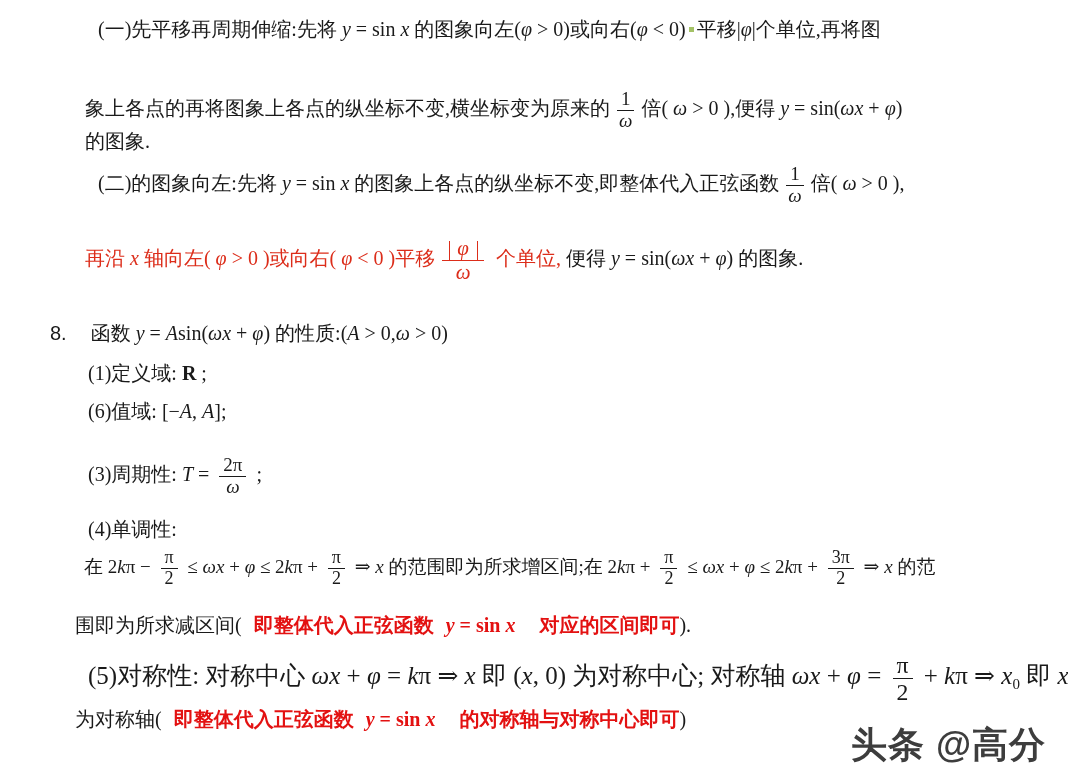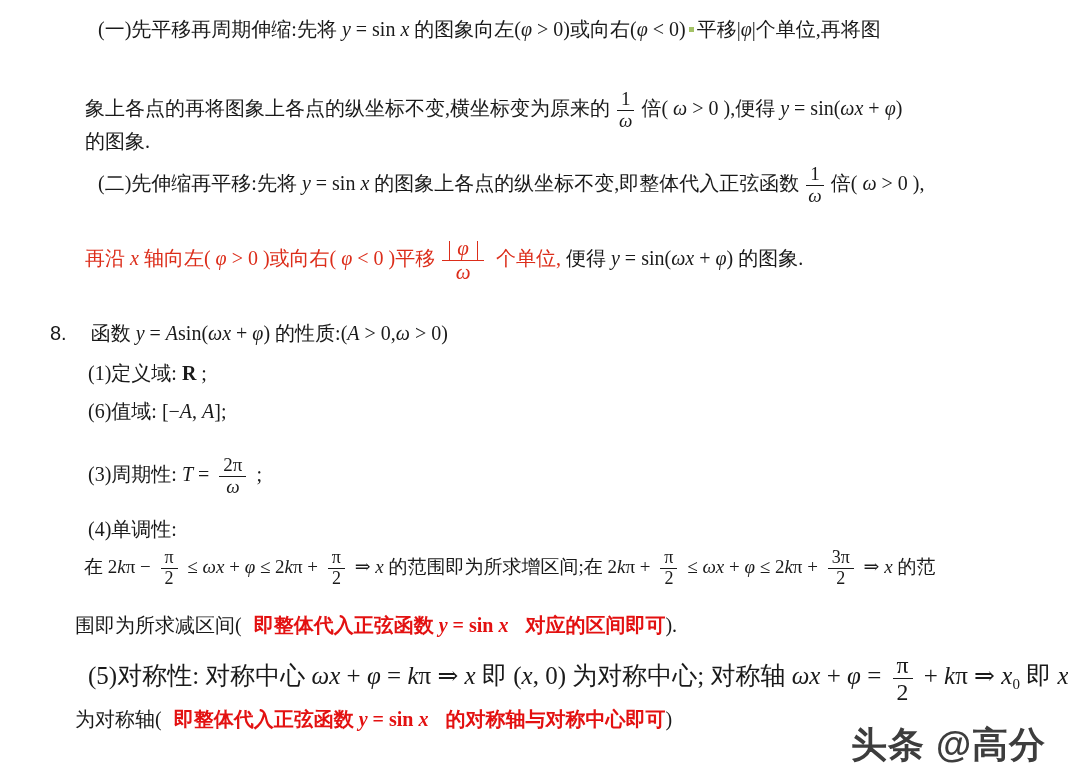--- a/index.html
+++ b/index.html
@@ -4,21 +4,21 @@
 <style>
   html,body{margin:0;padding:0;}
   body{
     width:1068px;height:771px;position:relative;overflow:hidden;
     background:var(--background,#fff);color:var(--text,#1a1a1a);
     font-size:20px;font-family:"Liberation Serif","DejaVu Serif",serif;
   }
   .line{position:absolute;white-space:nowrap;line-height:1.3;}
   .seg{white-space:pre;}
   .cn{font-family:"Liberation Serif","DejaVu Serif",serif;}
-  .cnb{font-family:Liberation Serif, serif;font-weight:bold;padding-left:12px;}
+  .cnb{font-family:Liberation Mono, monospace;font-weight:bold;padding-left:12px;}
   .mv{font-family:"Liberation Serif","DejaVu Serif",serif;font-style:italic;}
   .mr{font-family:"Liberation Serif","DejaVu Serif",serif;}
   .mb{font-family:"Liberation Serif","DejaVu Serif",serif;font-weight:bold;}
   .num{font-family:"Liberation Sans","DejaVu Sans",sans-serif;margin-right:24px;}
   .red{color:var(--red,#dc2d1a);}
   .redb{color:var(--red-bold,#e31111);font-weight:bold;}
   .sub{font-size:0.6em;vertical-align:-0.3em;font-style:normal;
        font-family:"Liberation Serif","DejaVu Serif",serif;}
   .green{display:inline-block;width:5px;height:5px;vertical-align:middle;
          margin:0 3px 4px 3px;background:var(--green-mark,#a4c266);}
@@ -50,21 +50,21 @@
 </head>
 <body>
 
 <div>
   <div id="l1" class="line"><span class="seg cn">(一)先平移再周期伸缩:先将 </span><span class="seg mv">y</span><span class="seg mr"> = sin </span><span class="seg mv">x</span><span class="seg cn"> 的图象向左</span><span class="seg mr">(</span><span class="seg mv">φ</span><span class="seg mr"> &gt; 0)</span><span class="seg cn">或向右</span><span class="seg mr">(</span><span class="seg mv">φ</span><span class="seg mr"> &lt; 0)</span><span class="seg green"></span><span class="seg cn">平移</span><span class="seg mr">|</span><span class="seg mv">φ</span><span class="seg mr">|</span><span class="seg cn">个单位,再将图</span></div>
   <div id="l2" class="line"><span class="seg cn">象上各点的再将图象上各点的纵坐标不变,横坐标变为原来的</span><span class="frac">
         <span class="fn mr">1</span>
         <span class="fd mv">ω</span>
       </span><span class="seg cn">倍</span><span class="seg mr">( </span><span class="seg mv">ω</span><span class="seg mr"> &gt; 0 )</span><span class="seg cn">,便得 </span><span class="seg mv">y</span><span class="seg mr"> = sin(</span><span class="seg mv">ωx</span><span class="seg mr"> + </span><span class="seg mv">φ</span><span class="seg mr">)</span></div>
   <div id="l3" class="line"><span class="seg cn">的图象.</span></div>
-  <div id="l4" class="line"><span class="seg cn">(二)先伸缩再平移:先将 </span><span class="seg mv">y</span><span class="seg mr"> = sin </span><span class="seg mv">x</span><span class="seg cn"> 的图象上各点的纵坐标不变,即整体代入正弦函数</span><span class="frac">
+  <div id="l4" class="line"><span class="seg cn">(二)的图象向左:先将 </span><span class="seg mv">y</span><span class="seg mr"> = sin </span><span class="seg mv">x</span><span class="seg cn"> 的图象上各点的纵坐标不变,即整体代入正弦函数</span><span class="frac">
         <span class="fn mr">1</span>
         <span class="fd mv">ω</span>
       </span><span class="seg cn">倍</span><span class="seg mr">( </span><span class="seg mv">ω</span><span class="seg mr"> &gt; 0 )</span><span class="seg cn">,</span></div>
   <div id="l5" class="line"><span class="seg cn red">再沿 </span><span class="seg mv red">x</span><span class="seg cn red"> 轴向左</span><span class="seg mr red">( </span><span class="seg mv red">φ</span><span class="seg mr red"> &gt; 0 )</span><span class="seg cn red">或向右</span><span class="seg mr red">( </span><span class="seg mv red">φ</span><span class="seg mr red"> &lt; 0 )</span><span class="seg cn red">平移</span><span class="frac big">
         <span class="fn mv red">| φ |</span>
         <span class="fd mv red">ω</span>
       </span><span class="seg cn red"> 个单位,</span><span class="seg cn"> 便得 </span><span class="seg mv">y</span><span class="seg mr"> = sin(</span><span class="seg mv">ωx</span><span class="seg mr"> + </span><span class="seg mv">φ</span><span class="seg mr">)</span><span class="seg cn"> 的图象.</span></div>
   <div id="l6" class="line"><span class="seg num">8.</span><span class="seg cn">函数 </span><span class="seg mv">y</span><span class="seg mr"> = </span><span class="seg mv">A</span><span class="seg mr">sin(</span><span class="seg mv">ωx</span><span class="seg mr"> + </span><span class="seg mv">φ</span><span class="seg mr">)</span><span class="seg cn"> 的性质:(</span><span class="seg mv">A</span><span class="seg mr"> &gt; 0</span><span class="seg cn">,</span><span class="seg mv">ω</span><span class="seg mr"> &gt; 0</span><span class="seg cn">)</span></div>
   <div id="l7" class="line"><span class="seg cn">(1)定义域: </span><span class="seg mb">R</span><span class="seg cn"> ;</span></div>
   <div id="l8" class="line"><span class="seg cn">(6)值域: </span><span class="seg mr">[−</span><span class="seg mv">A</span><span class="seg mr">, </span><span class="seg mv">A</span><span class="seg mr">]</span><span class="seg cn">;</span></div>

